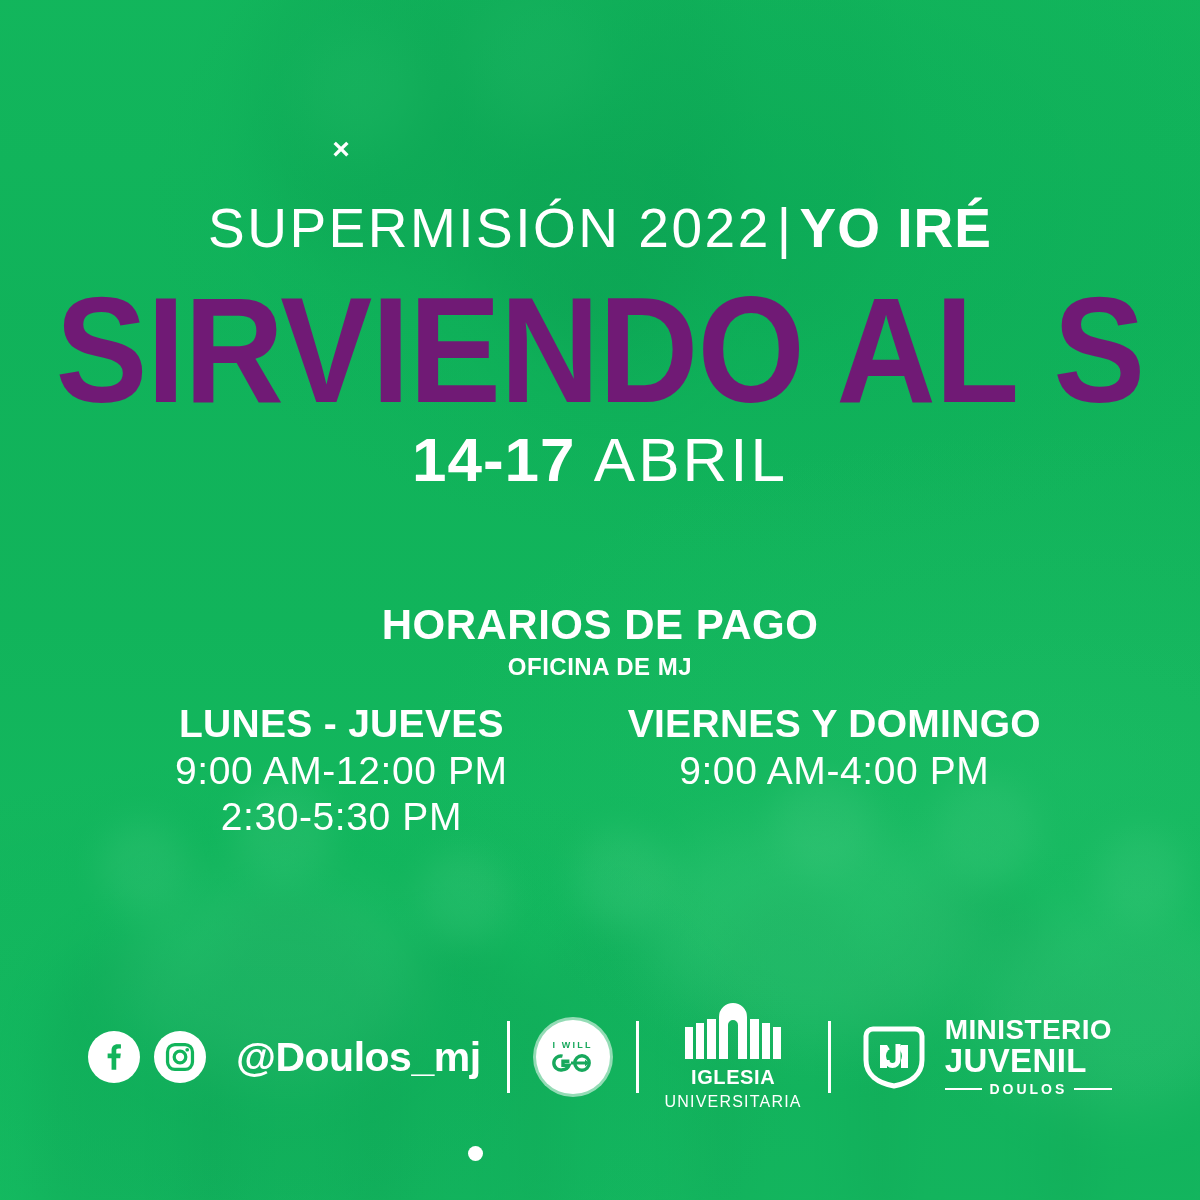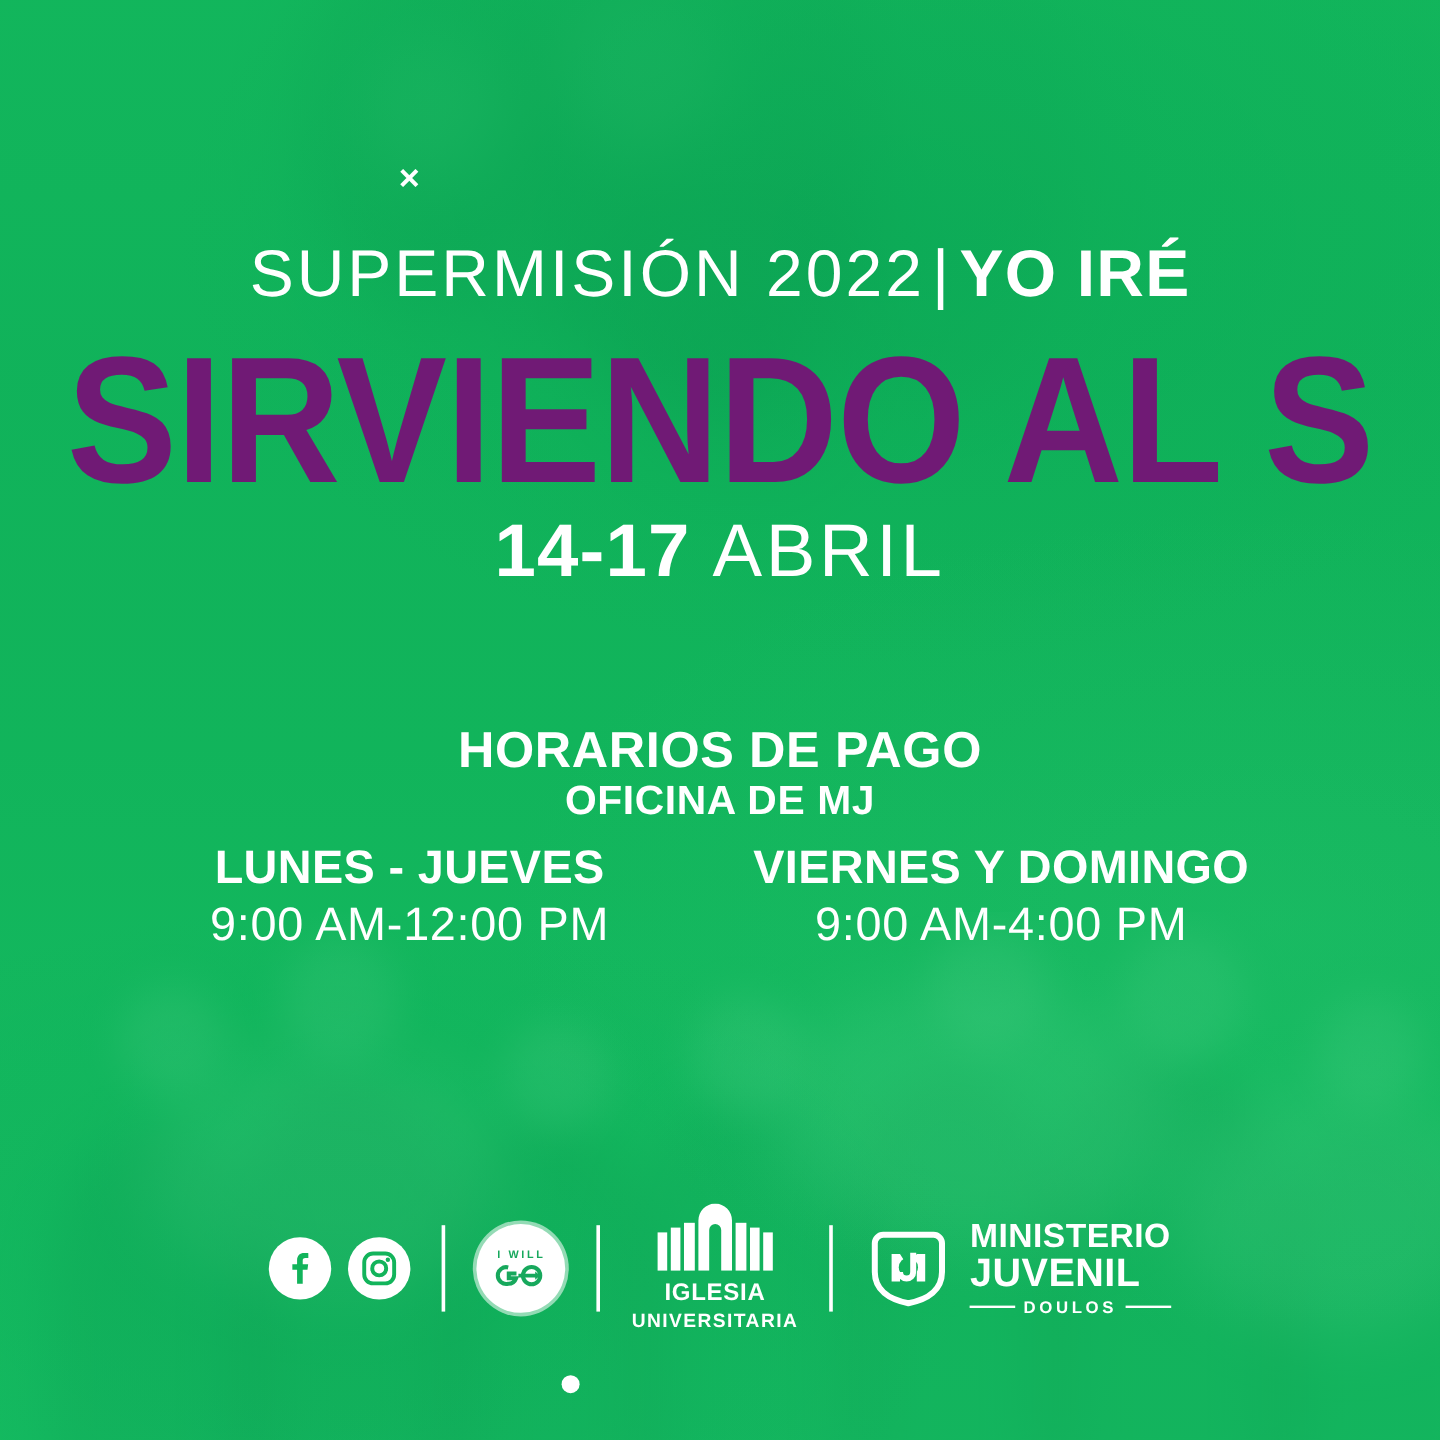--- a/index.html
+++ b/index.html
@@ -151,21 +151,21 @@
     font-weight:700;
     font-size:42px;
     line-height:58px;
     letter-spacing:.5px;
   }
   .pay-sub {
     position:absolute; left:0; right:0; top:648px;
     text-align:center;
     color:#fff;
     font-weight:700;
-    font-size:34px;
+    font-size:24px;
     line-height:38px;
     letter-spacing:.5px;
   }
 
   .schedule {
     position:absolute; left:16px; right:0; top:700px;
     display:flex;
     justify-content:center;
     align-items:flex-start;
     gap:120px;
@@ -236,21 +236,21 @@
   }
   .iwg .iwg-go { margin-top:1px; }
 
   
   .iglesia { display:flex; flex-direction:column; align-items:center; flex:none; }
   .ig-name {
     color:#fff; font-weight:700; font-size:20px; line-height:29px;
     letter-spacing:.6px; margin-top:4px;
   }
   .ig-sub {
-    color:#fff; font-weight:700; font-size:16px; line-height:19px;
+    color:#fff; font-weight:400; font-size:16px; line-height:19px;
     letter-spacing:1.2px;
   }
 
   
   .mj { display:flex; align-items:center; gap:14px; flex:none; }
   .mj-text { display:flex; flex-direction:column; align-items:flex-start; }
   .mj-l1, .mj-l2 {
     color:#fff; font-weight:700; font-size:28px; line-height:28px;
     letter-spacing:.4px;
   }
@@ -329,20 +329,21 @@
       <span class="thin">ABRIL</span>
     </div>
 
     <div class="pay-title">HORARIOS DE PAGO</div>
     <div class="pay-sub">OFICINA DE MJ</div>
 
     <div class="schedule">
       <div class="sched-col">
         <div class="sched-day">LUNES - JUEVES</div>
         <div class="sched-time">9:00 AM-12:00 PM</div>
+        <div class="sched-time">2:30-5:30 PM</div>
       </div>
       <div class="sched-col">
         <div class="sched-day">VIERNES Y DOMINGO</div>
         <div class="sched-time">9:00 AM-4:00 PM</div>
       </div>
     </div>
 
     <div class="footer">
 
       <div class="f-group">
@@ -352,20 +353,21 @@
               <path fill="#12b45b" d="M13.6 21v-8.2h2.8l.4-3.2h-3.2V7.5c0-.92.26-1.55 1.6-1.55h1.7V3.1C16.6 3.04 15.6 3 14.42 3c-2.46 0-4.14 1.5-4.14 4.26V9.6H7.5v3.2h2.78V21z"></path>
             </svg>
           </div>
           <div class="circ-icon">
             <svg width="34" height="34" viewBox="0 0 24 24" aria-hidden="true">
               <rect x="3.2" y="3.2" width="17.6" height="17.6" rx="5.2" ry="5.2" fill="none" stroke="#12b45b" stroke-width="2.3"></rect>
               <circle cx="12" cy="12" r="4.1" fill="none" stroke="#12b45b" stroke-width="2.3"></circle>
               <circle cx="17.1" cy="6.9" r="1.3" fill="#12b45b"></circle>
             </svg>
           </div>
+          <div class="handle">@Doulos_mj</div>
         </div>
       </div>
 
       <div class="divider"></div>
 
       <div class="f-group">
         <div class="iwg">
           <div class="iwg-top">I WILL</div>
           <svg class="iwg-go" width="48" height="24" viewBox="0 0 48 24" aria-hidden="true">
             <path d="M13.5 5.2a7 7 0 1 0 0 13.6 7 7 0 0 0 6.6-4.6h-6.1v-3.9h6.4" fill="none" stroke="#17a85c" stroke-width="3.4" stroke-linecap="butt"></path>

